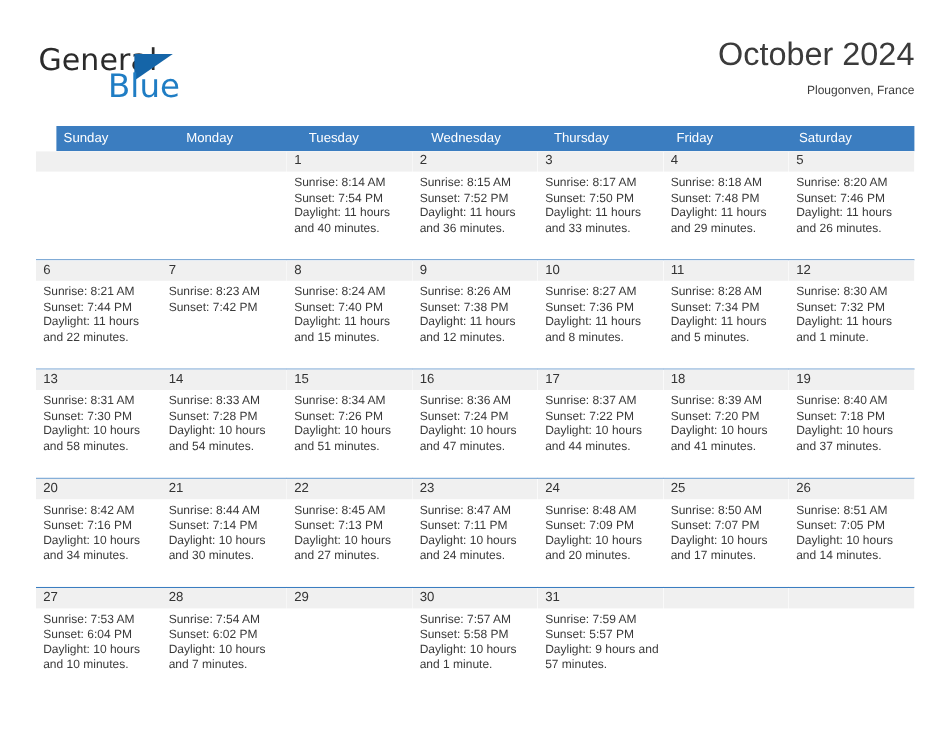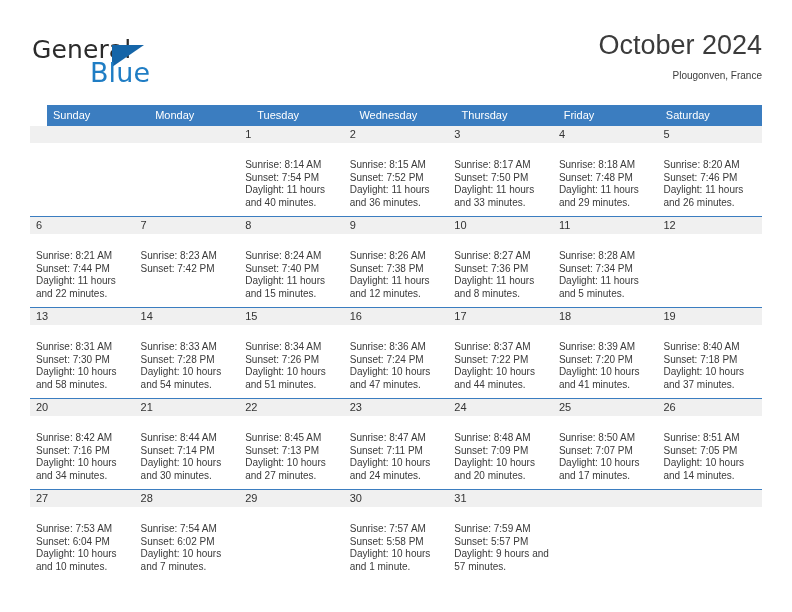--- a/index.html
+++ b/index.html
@@ -129,21 +129,21 @@
     font-size: 11px;
     line-height: 17px;
     padding-left: 6px;
     color: #333333;
     box-sizing: border-box;
   }
   .day-cell.empty .day-number {
     background: #f0f0f0;
   }
   .day-info {
-    padding: 16px 4px 0 6px;
+    padding: 4px 4px 0 6px;
     font-size: 10px;
     line-height: 12.6px;
     color: #3a3a3a;
   }
   .day-info div {
     white-space: nowrap;
   }
   .day-info .daylight {
     white-space: normal;
   }
@@ -270,20 +270,25 @@
           <div class="day-cell">
             <div class="day-number">11</div>
             <div class="day-info">
               <div>Sunrise: 8:28 AM</div>
               <div>Sunset: 7:34 PM</div>
               <div class="daylight">Daylight: 11 hours and 5 minutes.</div>
             </div>
           </div>
           <div class="day-cell">
             <div class="day-number">12</div>
+            <div class="day-info">
+              <div>Sunrise: 8:30 AM</div>
+              <div>Sunset: 7:32 PM</div>
+              <div class="daylight">Daylight: 11 hours and 1 minute.</div>
+            </div>
           </div>
         </div>
         <div class="week-row">
           <div class="day-cell">
             <div class="day-number">13</div>
             <div class="day-info">
               <div>Sunrise: 8:31 AM</div>
               <div>Sunset: 7:30 PM</div>
               <div class="daylight">Daylight: 10 hours and 58 minutes.</div>
             </div>

